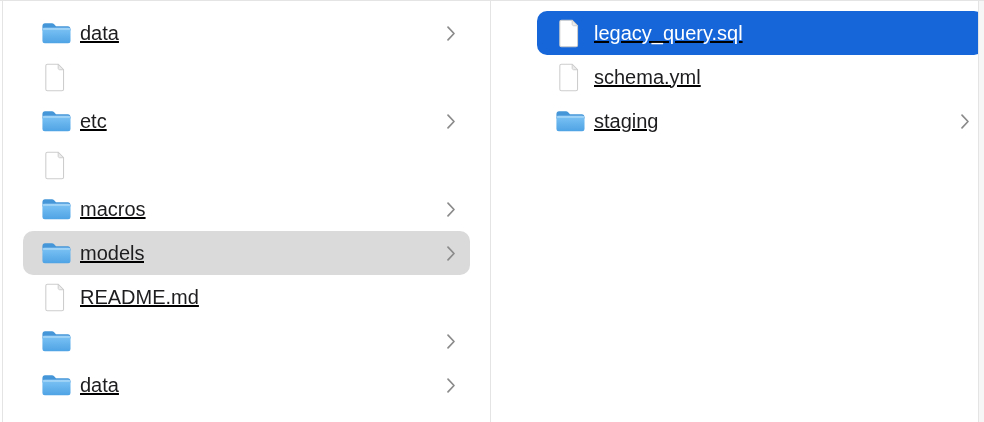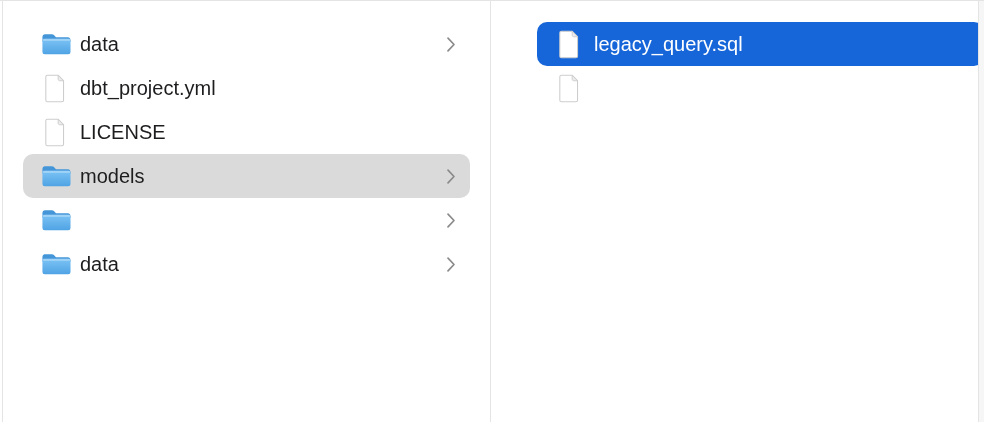--- a/index.html
+++ b/index.html
@@ -13,21 +13,21 @@
     background:#ffffff;
     overflow:hidden;
     box-sizing:border-box;
   }
   .top-line{position:absolute;left:0;top:0;width:984px;height:1px;background:var(--divider);}
   .edge-line{position:absolute;top:0;bottom:0;width:1px;background:var(--divider);}
   .edge-left{left:2px;}
   .col-divider-1{left:490px;}
   .col-divider-2{left:978px;}
   .edge-strip{position:absolute;top:1px;bottom:0;left:979px;width:5px;background:var(--strip);}
-  .column{position:absolute;top:1px;bottom:0;padding-top:21px;box-sizing:border-box;}
+  .column{position:absolute;top:1px;bottom:0;padding-top:10px;box-sizing:border-box;text-decoration:underline;}
   .column-1{left:3px;width:487px;}
   .column-2{left:517px;width:487px;}
   .row{
     height:44px;
     margin:0 20px;
     display:flex;
     align-items:center;
     padding:0 14px 0 16px;
     border-radius:10px;
     box-sizing:border-box;
@@ -76,33 +76,75 @@
     </span>
   </div>
       <div class="row">
     <span class="icon-slot">
 
       <svg width="23" height="29" viewBox="0 0 24 30" aria-hidden="true">
         <path d="M3.6 1.2h11.2l5.6 5.7v20.3c0 1-.8 1.6-1.7 1.6H3.6c-1 0-1.7-.7-1.7-1.6V2.8c0-1 .8-1.6 1.7-1.6z" fill="#ffffff" stroke="#cdcdcd" stroke-width="1.1"></path>
         <path d="M14.8 1.2v4.2c0 .9.7 1.5 1.6 1.5h4z" fill="#ececec" stroke="#cdcdcd" stroke-width="1"></path>
       </svg>
     </span>
-    <span class="label">dbt_project.yml</span>
-
-  </div>
-      <div class="row">
-    <span class="icon-slot">
-
-      <svg width="23" height="29" viewBox="0 0 24 30" aria-hidden="true">
-        <path d="M3.6 1.2h11.2l5.6 5.7v20.3c0 1-.8 1.6-1.7 1.6H3.6c-1 0-1.7-.7-1.7-1.6V2.8c0-1 .8-1.6 1.7-1.6z" fill="#ffffff" stroke="#cdcdcd" stroke-width="1.1"></path>
-        <path d="M14.8 1.2v4.2c0 .9.7 1.5 1.6 1.5h4z" fill="#ececec" stroke="#cdcdcd" stroke-width="1"></path>
-      </svg>
-    </span>
-    <span class="label">LICENSE</span>
-
+
+  </div>
+      <div class="row">
+    <span class="icon-slot">
+      <svg width="31" height="26" viewBox="0 0 32 26" aria-hidden="true">
+        <defs>
+          <linearGradient id="fbody" x1="0" y1="0" x2="0" y2="1">
+            <stop offset="0" stop-color="#7cc3f5"></stop>
+            <stop offset="1" stop-color="#4fa3e4"></stop>
+          </linearGradient>
+        </defs>
+        <path d="M2.5 6c0-1.7 1.1-3 2.7-3h7.1c.9 0 1.7.4 2.3 1l1.9 2h12.3c1.6 0 2.7 1.3 2.7 3v1.5h-29z" fill="#4496d9"></path>
+        <rect x="2.5" y="7.6" width="29" height="16" rx="2.4" fill="url(#fbody)"></rect>
+        <rect x="2.5" y="7.6" width="29" height="2.2" rx="1.1" fill="#ffffff" opacity="0.28"></rect>
+      </svg>
+
+    </span>
+    <span class="label">etc</span>
+    <span class="chevron">
+      <svg width="10" height="17" viewBox="0 0 10 17" aria-hidden="true">
+        <path d="M2 2.2 L8 8.5 L2 14.8" fill="none" stroke="#8b8b8b" stroke-width="1.7" stroke-linecap="round" stroke-linejoin="round"></path>
+      </svg>
+    </span>
+  </div>
+      <div class="row">
+    <span class="icon-slot">
+
+      <svg width="23" height="29" viewBox="0 0 24 30" aria-hidden="true">
+        <path d="M3.6 1.2h11.2l5.6 5.7v20.3c0 1-.8 1.6-1.7 1.6H3.6c-1 0-1.7-.7-1.7-1.6V2.8c0-1 .8-1.6 1.7-1.6z" fill="#ffffff" stroke="#cdcdcd" stroke-width="1.1"></path>
+        <path d="M14.8 1.2v4.2c0 .9.7 1.5 1.6 1.5h4z" fill="#ececec" stroke="#cdcdcd" stroke-width="1"></path>
+      </svg>
+    </span>
+
+  </div>
+      <div class="row">
+    <span class="icon-slot">
+      <svg width="31" height="26" viewBox="0 0 32 26" aria-hidden="true">
+        <defs>
+          <linearGradient id="fbody" x1="0" y1="0" x2="0" y2="1">
+            <stop offset="0" stop-color="#7cc3f5"></stop>
+            <stop offset="1" stop-color="#4fa3e4"></stop>
+          </linearGradient>
+        </defs>
+        <path d="M2.5 6c0-1.7 1.1-3 2.7-3h7.1c.9 0 1.7.4 2.3 1l1.9 2h12.3c1.6 0 2.7 1.3 2.7 3v1.5h-29z" fill="#4496d9"></path>
+        <rect x="2.5" y="7.6" width="29" height="16" rx="2.4" fill="url(#fbody)"></rect>
+        <rect x="2.5" y="7.6" width="29" height="2.2" rx="1.1" fill="#ffffff" opacity="0.28"></rect>
+      </svg>
+
+    </span>
+    <span class="label">macros</span>
+    <span class="chevron">
+      <svg width="10" height="17" viewBox="0 0 10 17" aria-hidden="true">
+        <path d="M2 2.2 L8 8.5 L2 14.8" fill="none" stroke="#8b8b8b" stroke-width="1.7" stroke-linecap="round" stroke-linejoin="round"></path>
+      </svg>
+    </span>
   </div>
       <div class="row sel-inactive">
     <span class="icon-slot">
       <svg width="31" height="26" viewBox="0 0 32 26" aria-hidden="true">
         <defs>
           <linearGradient id="fbody" x1="0" y1="0" x2="0" y2="1">
             <stop offset="0" stop-color="#7cc3f5"></stop>
             <stop offset="1" stop-color="#4fa3e4"></stop>
           </linearGradient>
         </defs>
@@ -111,20 +153,31 @@
         <rect x="2.5" y="7.6" width="29" height="2.2" rx="1.1" fill="#ffffff" opacity="0.28"></rect>
       </svg>
 
     </span>
     <span class="label">models</span>
     <span class="chevron">
       <svg width="10" height="17" viewBox="0 0 10 17" aria-hidden="true">
         <path d="M2 2.2 L8 8.5 L2 14.8" fill="none" stroke="#8b8b8b" stroke-width="1.7" stroke-linecap="round" stroke-linejoin="round"></path>
       </svg>
     </span>
+  </div>
+      <div class="row">
+    <span class="icon-slot">
+
+      <svg width="23" height="29" viewBox="0 0 24 30" aria-hidden="true">
+        <path d="M3.6 1.2h11.2l5.6 5.7v20.3c0 1-.8 1.6-1.7 1.6H3.6c-1 0-1.7-.7-1.7-1.6V2.8c0-1 .8-1.6 1.7-1.6z" fill="#ffffff" stroke="#cdcdcd" stroke-width="1.1"></path>
+        <path d="M14.8 1.2v4.2c0 .9.7 1.5 1.6 1.5h4z" fill="#ececec" stroke="#cdcdcd" stroke-width="1"></path>
+      </svg>
+    </span>
+    <span class="label">README.md</span>
+
   </div>
       <div class="row">
     <span class="icon-slot">
       <svg width="31" height="26" viewBox="0 0 32 26" aria-hidden="true">
         <defs>
           <linearGradient id="fbody" x1="0" y1="0" x2="0" y2="1">
             <stop offset="0" stop-color="#7cc3f5"></stop>
             <stop offset="1" stop-color="#4fa3e4"></stop>
           </linearGradient>
         </defs>
@@ -177,18 +230,41 @@
 
   </div>
       <div class="row">
     <span class="icon-slot">
 
       <svg width="23" height="29" viewBox="0 0 24 30" aria-hidden="true">
         <path d="M3.6 1.2h11.2l5.6 5.7v20.3c0 1-.8 1.6-1.7 1.6H3.6c-1 0-1.7-.7-1.7-1.6V2.8c0-1 .8-1.6 1.7-1.6z" fill="#ffffff" stroke="#cdcdcd" stroke-width="1.1"></path>
         <path d="M14.8 1.2v4.2c0 .9.7 1.5 1.6 1.5h4z" fill="#ececec" stroke="#cdcdcd" stroke-width="1"></path>
       </svg>
     </span>
-
+    <span class="label">schema.yml</span>
+
+  </div>
+      <div class="row">
+    <span class="icon-slot">
+      <svg width="31" height="26" viewBox="0 0 32 26" aria-hidden="true">
+        <defs>
+          <linearGradient id="fbody" x1="0" y1="0" x2="0" y2="1">
+            <stop offset="0" stop-color="#7cc3f5"></stop>
+            <stop offset="1" stop-color="#4fa3e4"></stop>
+          </linearGradient>
+        </defs>
+        <path d="M2.5 6c0-1.7 1.1-3 2.7-3h7.1c.9 0 1.7.4 2.3 1l1.9 2h12.3c1.6 0 2.7 1.3 2.7 3v1.5h-29z" fill="#4496d9"></path>
+        <rect x="2.5" y="7.6" width="29" height="16" rx="2.4" fill="url(#fbody)"></rect>
+        <rect x="2.5" y="7.6" width="29" height="2.2" rx="1.1" fill="#ffffff" opacity="0.28"></rect>
+      </svg>
+
+    </span>
+    <span class="label">staging</span>
+    <span class="chevron">
+      <svg width="10" height="17" viewBox="0 0 10 17" aria-hidden="true">
+        <path d="M2 2.2 L8 8.5 L2 14.8" fill="none" stroke="#8b8b8b" stroke-width="1.7" stroke-linecap="round" stroke-linejoin="round"></path>
+      </svg>
+    </span>
   </div>
     </div>
   <div class="edge-line col-divider-2"></div>
   <div class="edge-strip"></div>
 </div>
 
 </body></html>

